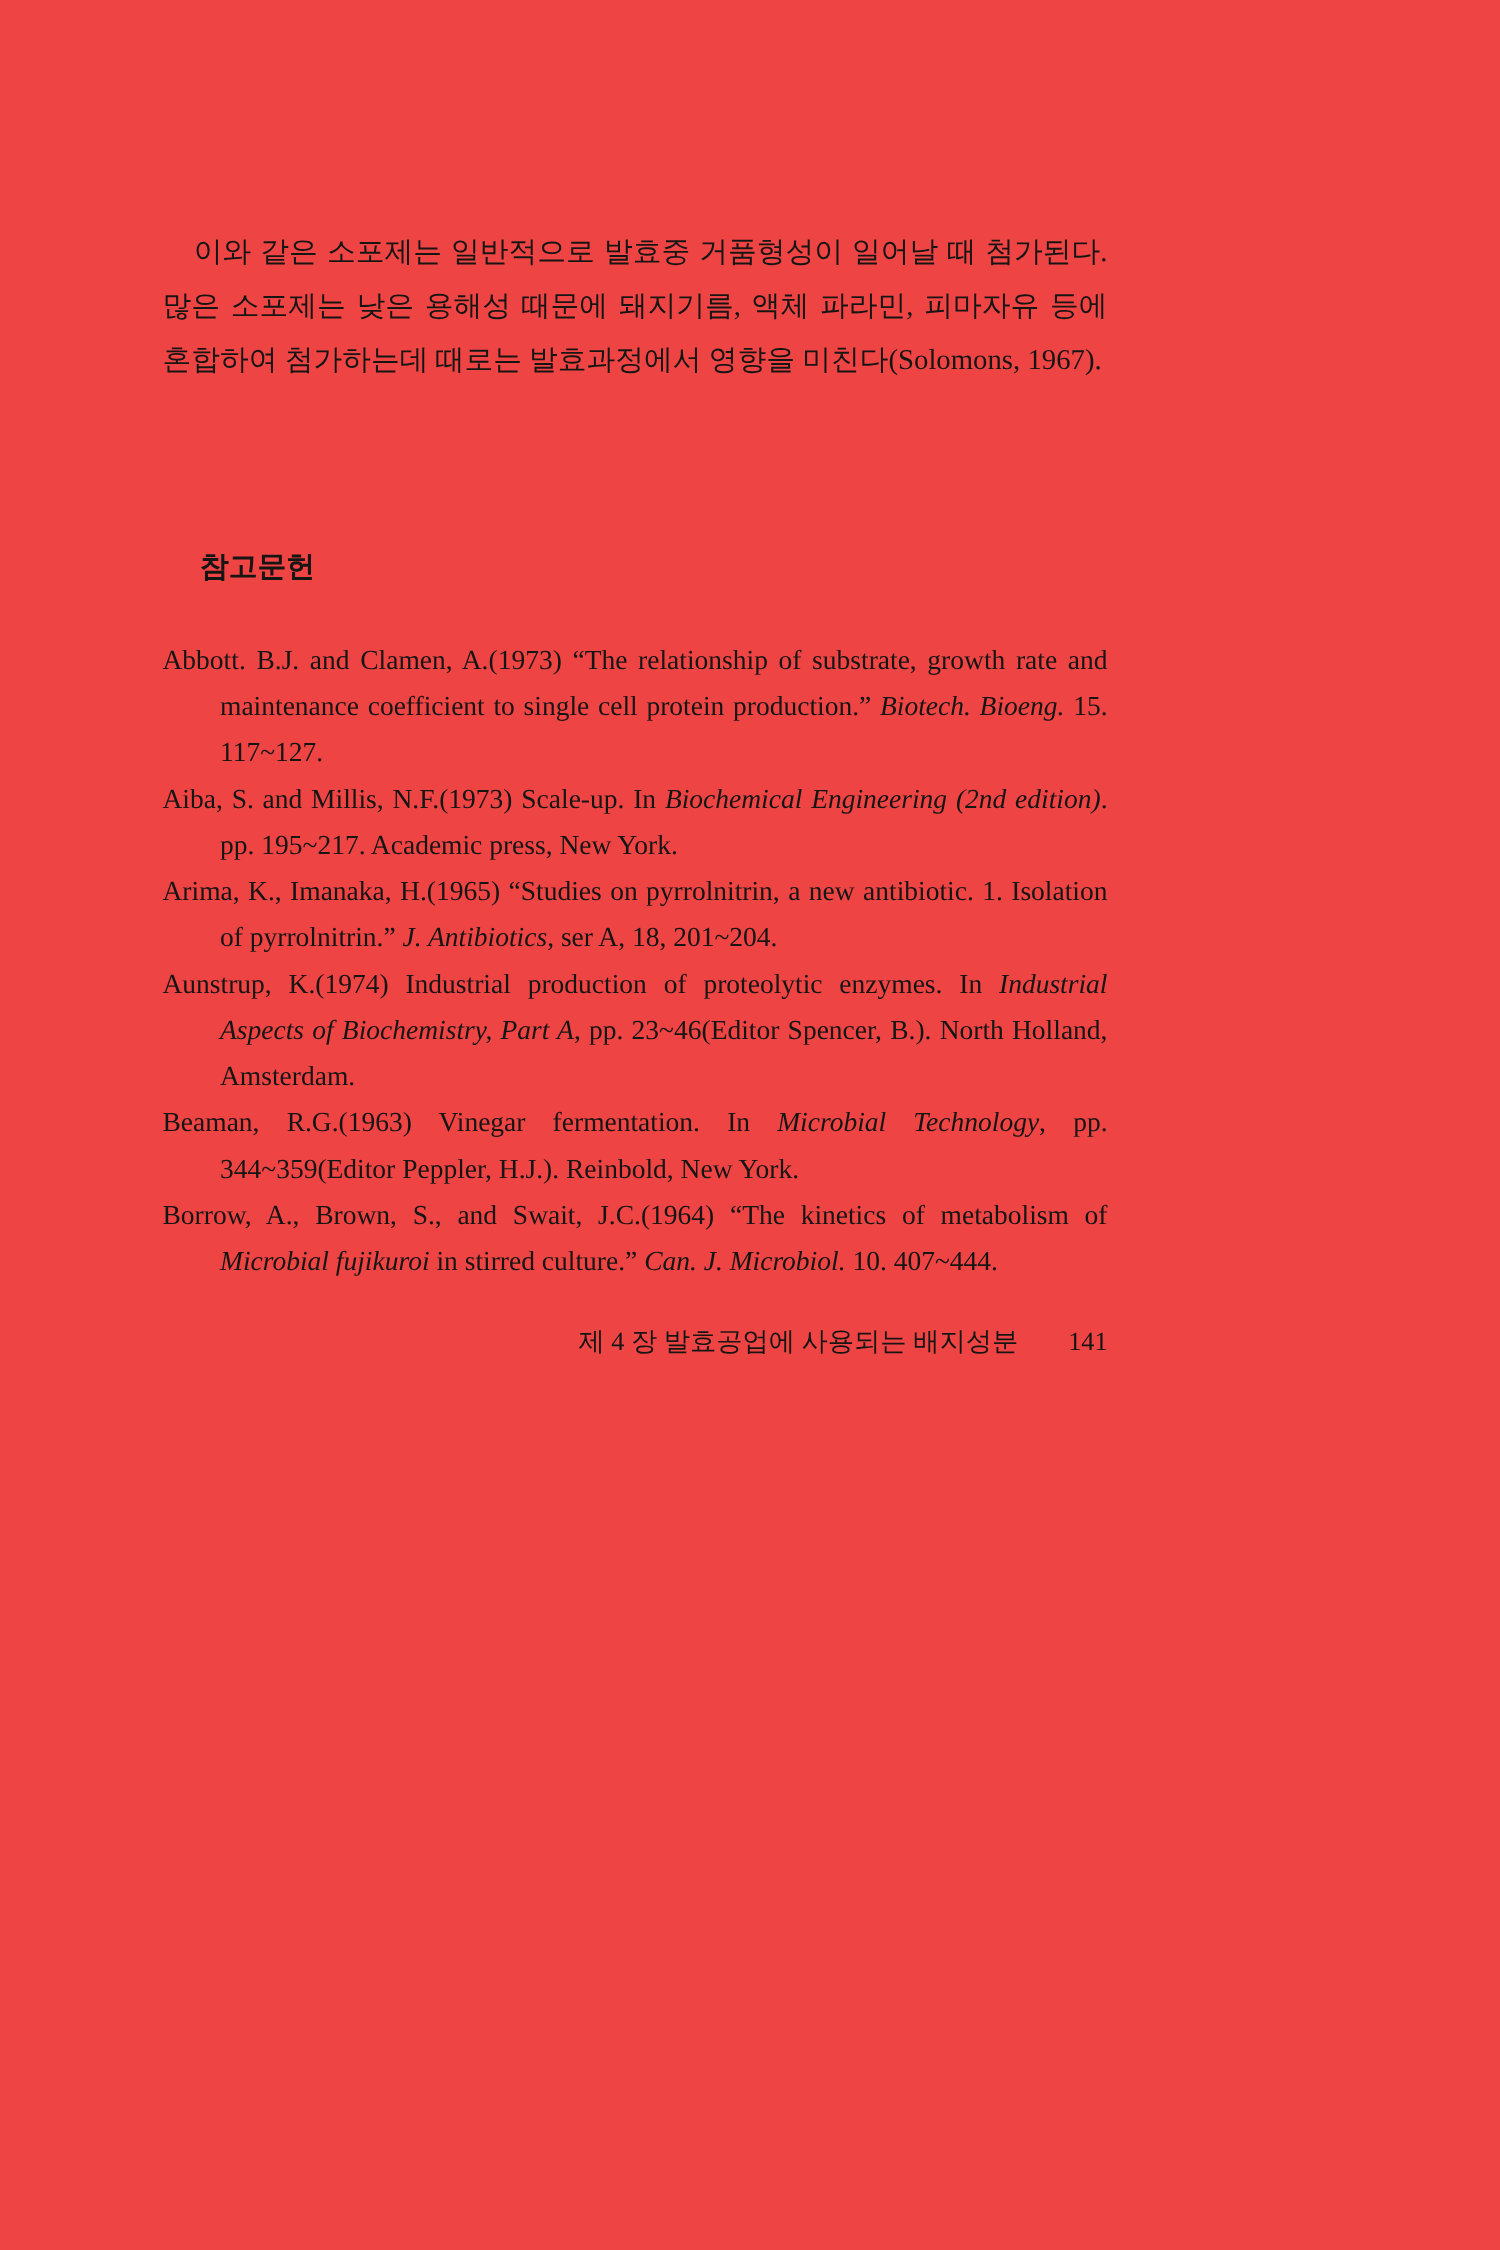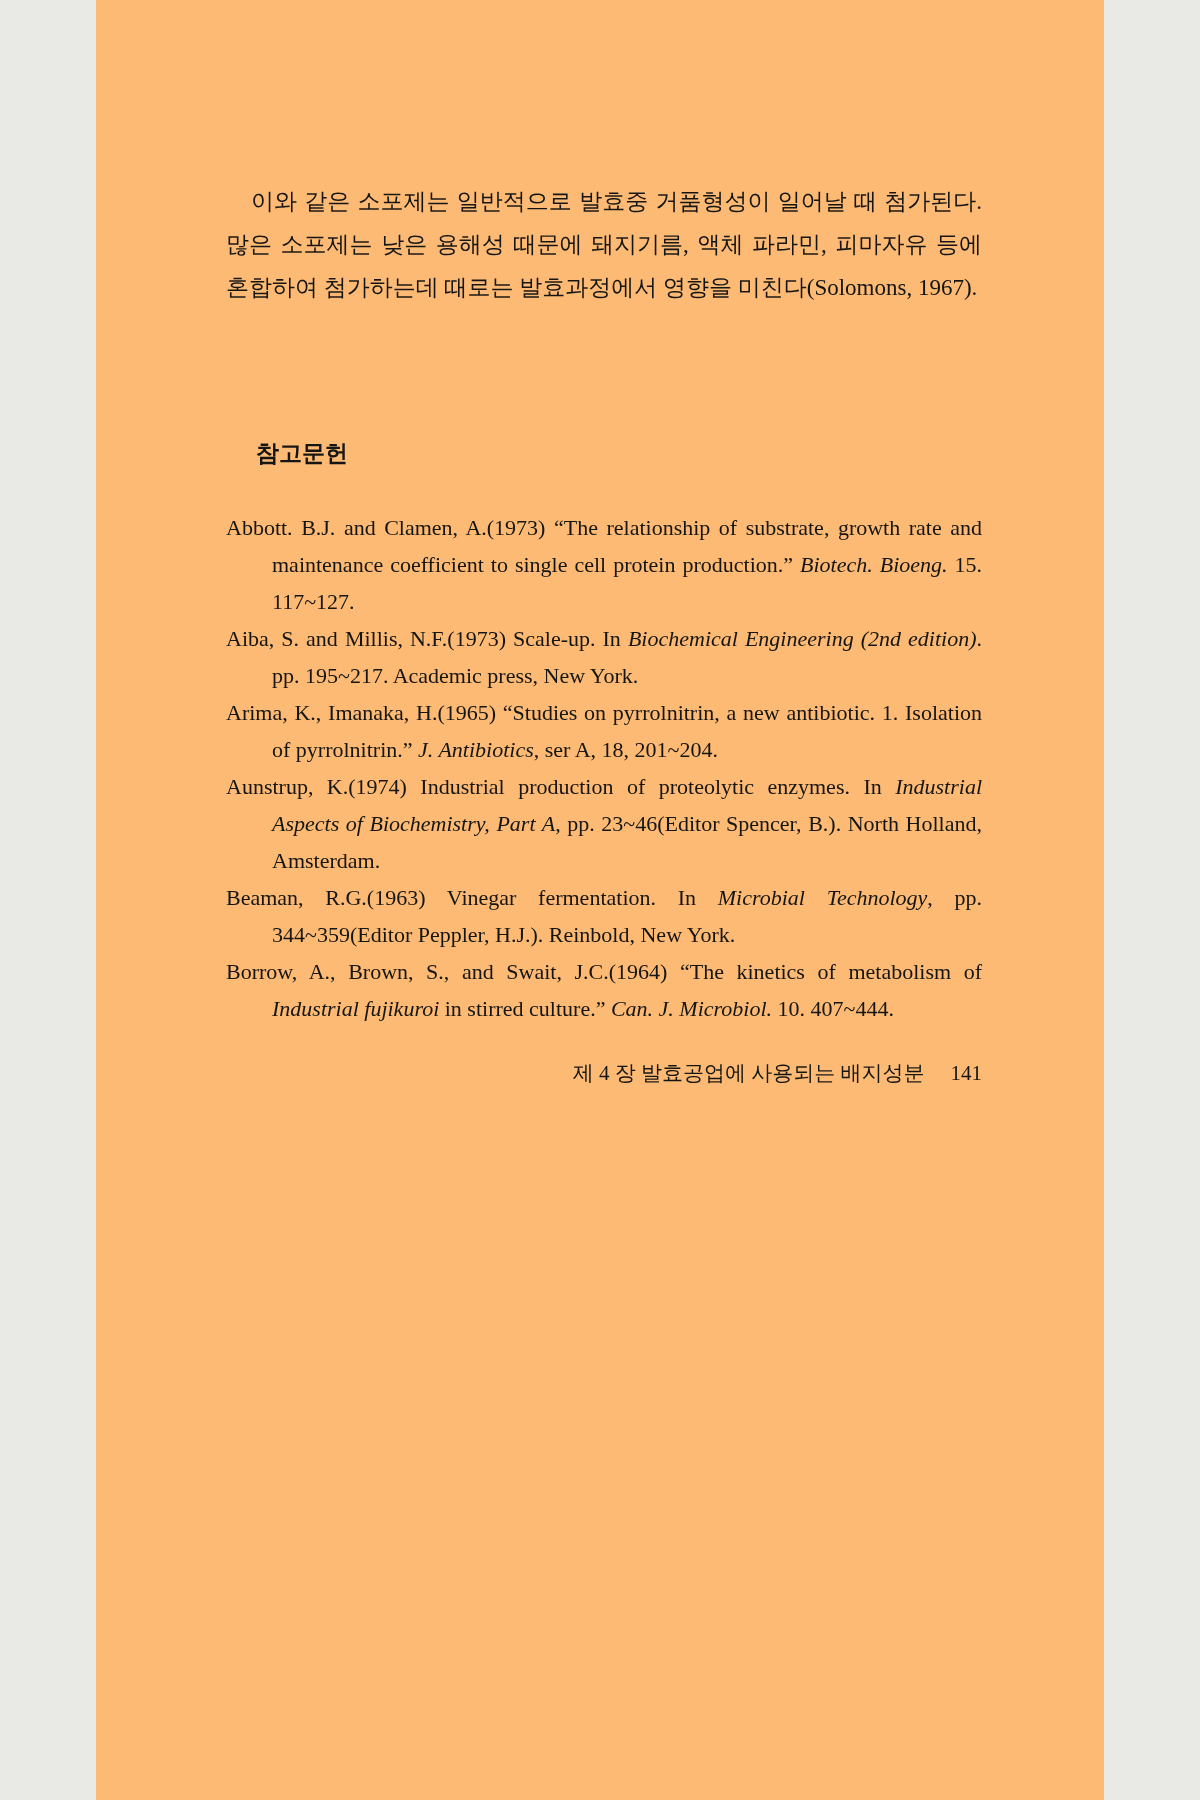--- a/index.html
+++ b/index.html
@@ -1,23 +1,23 @@
 <!DOCTYPE html>
 <html><head>
 <meta charset="utf-8">
 <style>
   html, body {
     margin: 0;
     padding: 0;
     background: #e9e9e6;
   }
   .page {
-    width: 1008px;
+    width: 1200px;
     height: 1800px;
-    background: #fdba74;
+    background: #ef4444;
     position: relative;
     overflow: hidden;
     font-family: "Liberation Serif", "DejaVu Serif", serif;
     color: #151514;
     margin: 0 auto;
   }
   .content {
     position: absolute;
     left: 130px;
     top: 180px;
@@ -50,21 +50,21 @@
     word-break: break-word;
   }
   .ref-entry .italic {
     font-style: italic;
   }
   .footer {
     margin-top: 32px;
     display: flex;
     justify-content: flex-end;
     align-items: baseline;
-    gap: 26px;
+    gap: 40px;
     font-size: 21px;
     line-height: 28px;
   }
 </style>
 </head>
 <body>
 
 <div class="page">
   <div class="content">
 
@@ -72,21 +72,21 @@
 
 
     <h2 class="refs-heading">참고문헌</h2>
 
     <div class="refs">
         <p class="ref-entry"><span class="roman">Abbott. B.J. and Clamen, A.(1973) “The relationship of substrate, growth rate and maintenance coefficient to single cell protein production.” </span><span class="italic">Biotech. Bioeng.</span><span class="roman"> 15. 117~127.</span></p>
         <p class="ref-entry"><span class="roman">Aiba, S. and Millis, N.F.(1973) Scale-up. In </span><span class="italic">Biochemical Engineering (2nd edition)</span><span class="roman">. pp. 195~217. Academic press, New York.</span></p>
         <p class="ref-entry"><span class="roman">Arima, K., Imanaka, H.(1965) “Studies on pyrrolnitrin, a new antibiotic. 1. Isolation of pyrrolnitrin.” </span><span class="italic">J. Antibiotics</span><span class="roman">, ser A, 18, 201~204.</span></p>
         <p class="ref-entry"><span class="roman">Aunstrup, K.(1974) Industrial production of proteolytic enzymes. In </span><span class="italic">Industrial Aspects of Biochemistry, Part A</span><span class="roman">, pp. 23~46(Editor Spencer, B.). North Holland, Amsterdam.</span></p>
         <p class="ref-entry"><span class="roman">Beaman, R.G.(1963) Vinegar fermentation. In </span><span class="italic">Microbial Technology</span><span class="roman">, pp. 344~359(Editor Peppler, H.J.). Reinbold, New York.</span></p>
-        <p class="ref-entry"><span class="roman">Borrow, A., Brown, S., and Swait, J.C.(1964) “The kinetics of metabolism of </span><span class="italic">Industrial fujikuroi</span><span class="roman"> in stirred culture.” </span><span class="italic">Can. J. Microbiol.</span><span class="roman"> 10. 407~444.</span></p>
+        <p class="ref-entry"><span class="roman">Borrow, A., Brown, S., and Swait, J.C.(1964) “The kinetics of metabolism of </span><span class="italic">Microbial fujikuroi</span><span class="roman"> in stirred culture.” </span><span class="italic">Can. J. Microbiol.</span><span class="roman"> 10. 407~444.</span></p>
       </div>
 
     <div class="footer">
       <span>제 4 장   발효공업에 사용되는 배지성분</span>
       <span>141</span>
     </div>
 
   </div>
 </div>
 

